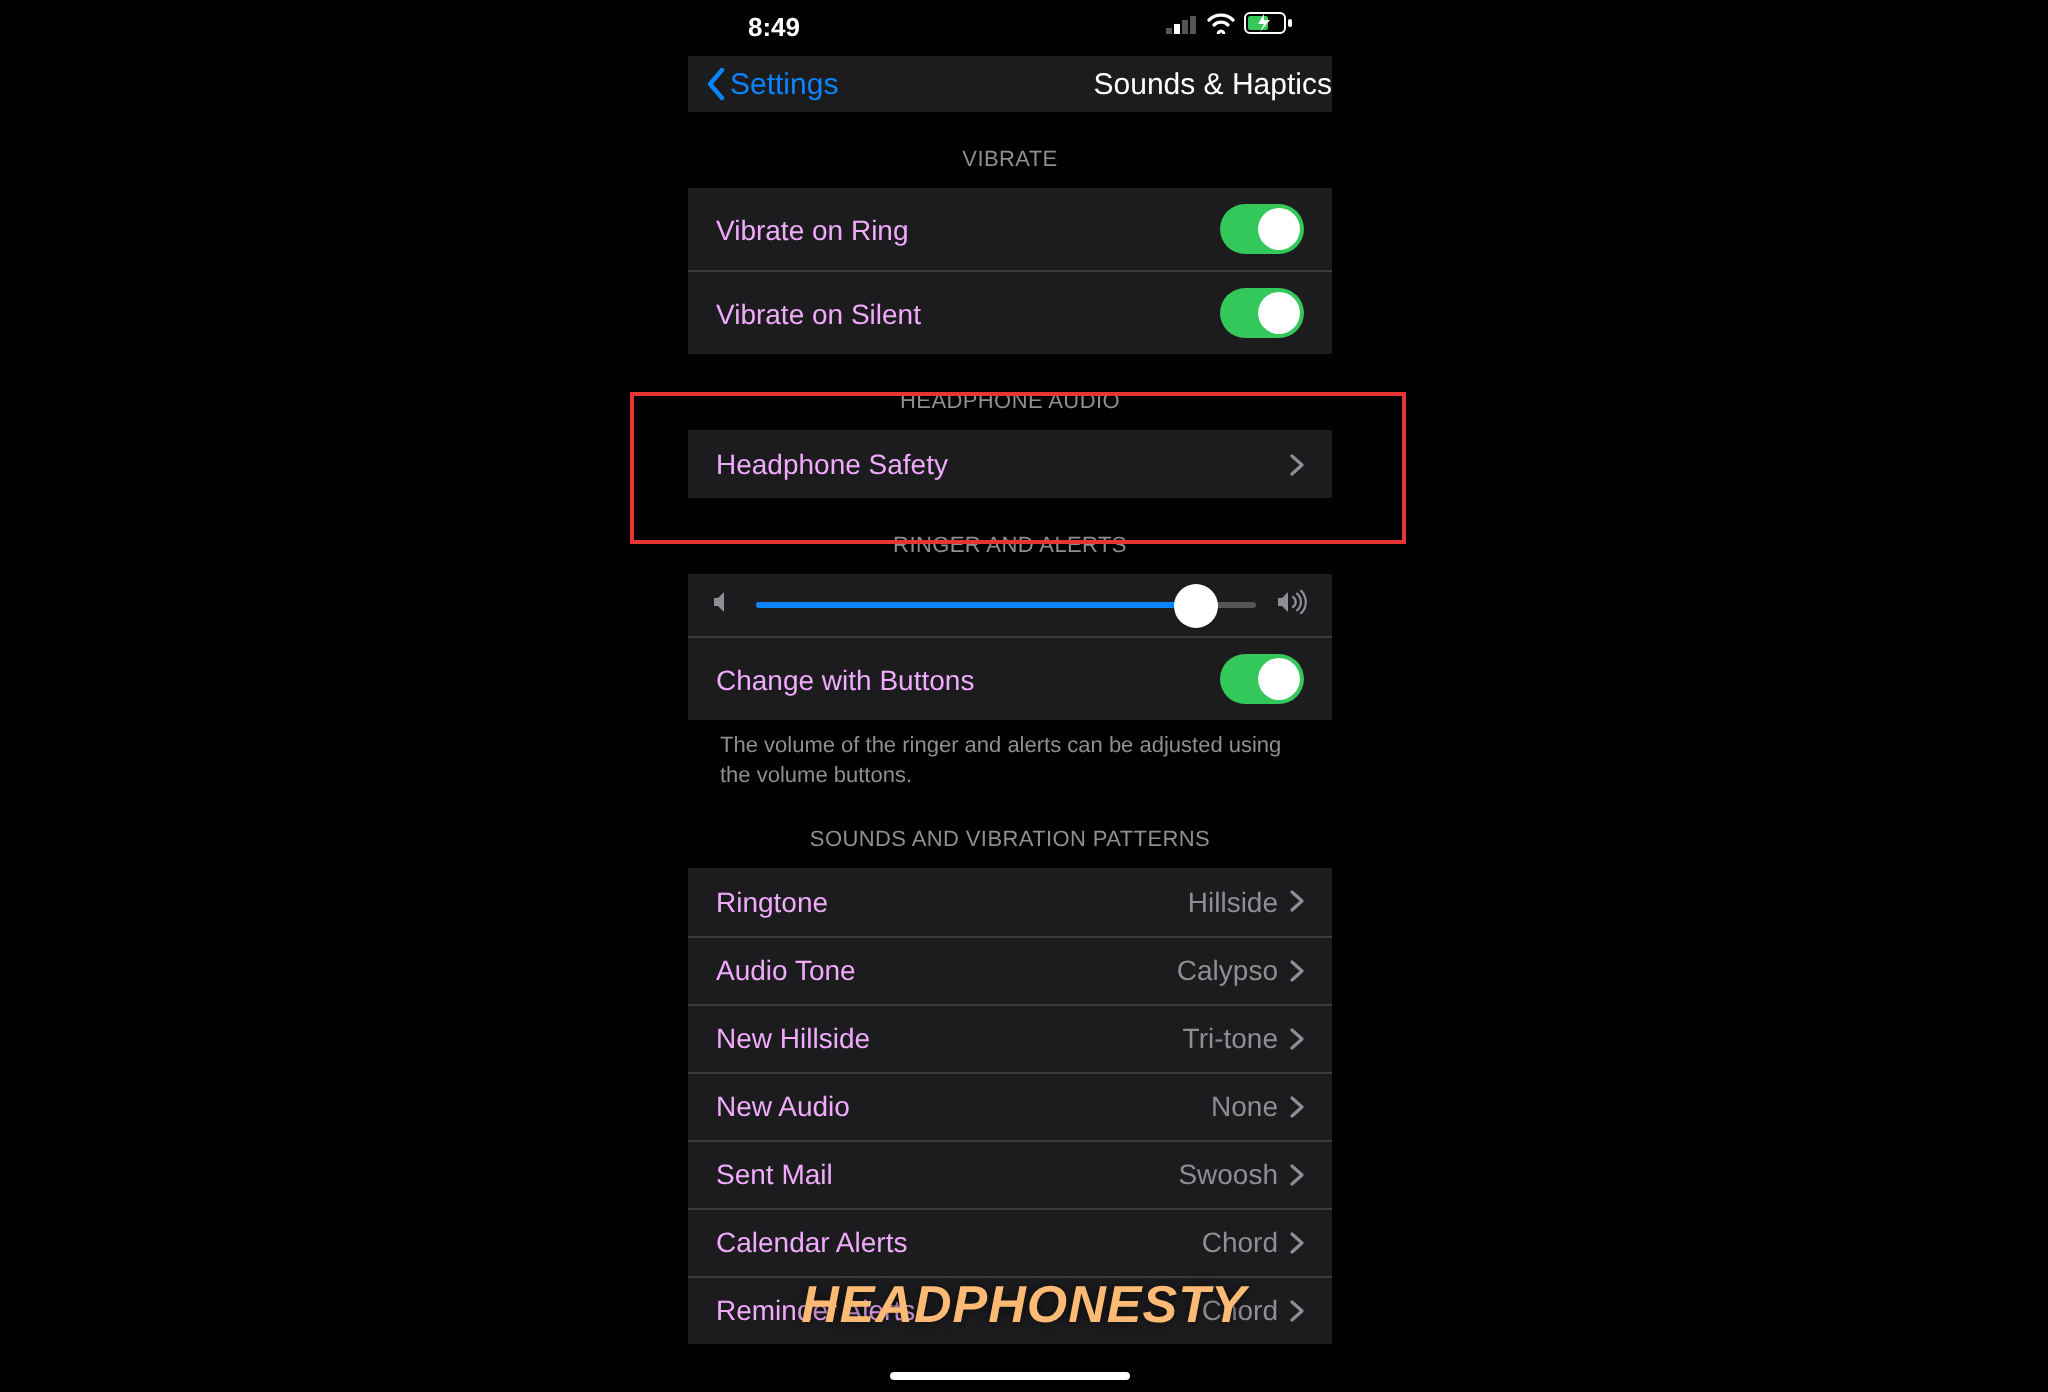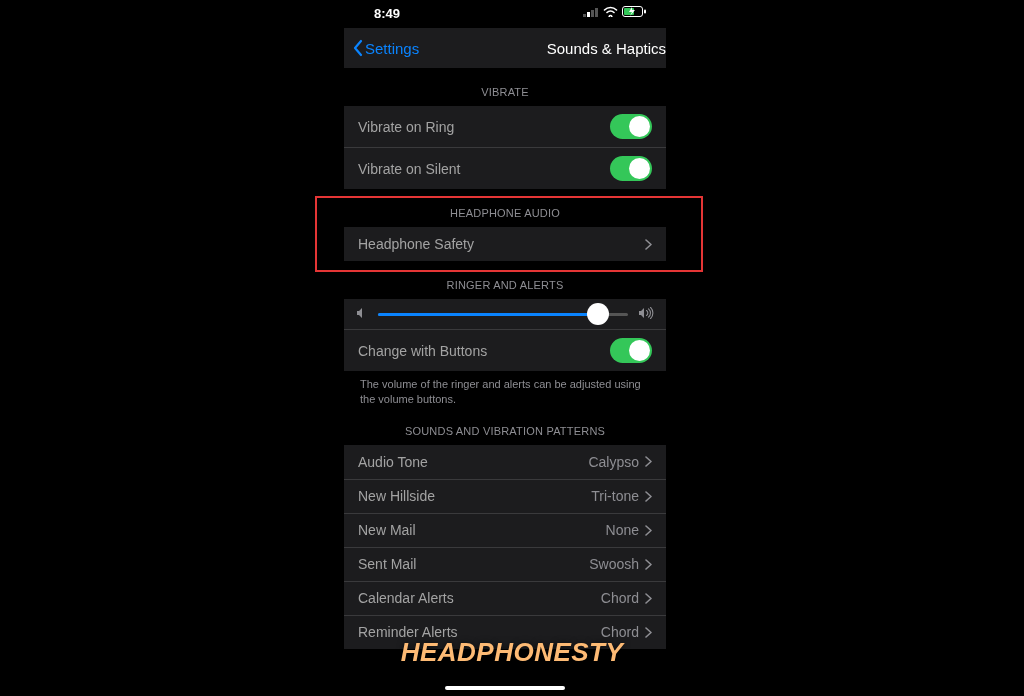--- a/index.html
+++ b/index.html
@@ -24,21 +24,21 @@
     height: 28px;
     display: flex;
     align-items: flex-start;
     justify-content: space-between;
     padding: 6px 20px 0 30px;
     font-size: 13px;
     font-weight: 600;
   }
   .status-right { display: flex; align-items: center; gap: 4px; }
   .nav-bar {
-    height: 40px;
+    height: 28px;
     display: flex;
     align-items: center;
     position: relative;
     background: #1c1c1e;
     border-radius: 0 0 0 0;
   }
   .nav-wrap {
     background: #1c1c1e;
     padding-top: 0;
   }
@@ -82,21 +82,21 @@
     min-height: 34px;
     padding: 8px 14px;
     display: flex;
     align-items: center;
     justify-content: space-between;
     font-size: 14px;
     border-top: 0.5px solid #3a3a3c;
   }
   .group .cell:first-child { border-top: none; }
   .group { }
-  .cell .label { color: #a3a3a3; }
+  .cell .label { color: #f0abfc; }
   .cell .value { color: #8e8e93; font-size: 14px; margin-left: auto; margin-right: 6px; }
   .chevron {
     width: 7px; height: 11px;
     flex: 0 0 auto;
   }
   .chevron svg { display:block; }
   .toggle {
     width: 42px; height: 25px;
     background: #34c759;
     border-radius: 20px;
@@ -256,39 +256,48 @@
       <div class="cell">
         <span class="label">Change with Buttons</span>
         <div class="toggle"></div>
       </div>
     </div>
     <div class="section-footer">The volume of the ringer and alerts can be adjusted using the volume buttons.</div>
 
     <div class="section-header">Sounds and Vibration Patterns</div>
     <div class="group" id="patterns-group">
         <div class="cell">
+          <span class="label">Ringtone</span>
+          <span class="value">Hillside</span>
+          <span class="chevron">
+            <svg width="7" height="11" viewBox="0 0 7 11">
+              <path d="M1 1 L6 5.5 L1 10" stroke="#8e8e93" stroke-width="1.6" fill="none" stroke-linecap="round" stroke-linejoin="round"></path>
+            </svg>
+          </span>
+        </div>
+        <div class="cell">
           <span class="label">Audio Tone</span>
           <span class="value">Calypso</span>
           <span class="chevron">
             <svg width="7" height="11" viewBox="0 0 7 11">
               <path d="M1 1 L6 5.5 L1 10" stroke="#8e8e93" stroke-width="1.6" fill="none" stroke-linecap="round" stroke-linejoin="round"></path>
             </svg>
           </span>
         </div>
         <div class="cell">
           <span class="label">New Hillside</span>
           <span class="value">Tri-tone</span>
           <span class="chevron">
             <svg width="7" height="11" viewBox="0 0 7 11">
               <path d="M1 1 L6 5.5 L1 10" stroke="#8e8e93" stroke-width="1.6" fill="none" stroke-linecap="round" stroke-linejoin="round"></path>
             </svg>
           </span>
         </div>
         <div class="cell">
-          <span class="label">New Mail</span>
+          <span class="label">New Audio</span>
           <span class="value">None</span>
           <span class="chevron">
             <svg width="7" height="11" viewBox="0 0 7 11">
               <path d="M1 1 L6 5.5 L1 10" stroke="#8e8e93" stroke-width="1.6" fill="none" stroke-linecap="round" stroke-linejoin="round"></path>
             </svg>
           </span>
         </div>
         <div class="cell">
           <span class="label">Sent Mail</span>
           <span class="value">Swoosh</span>

